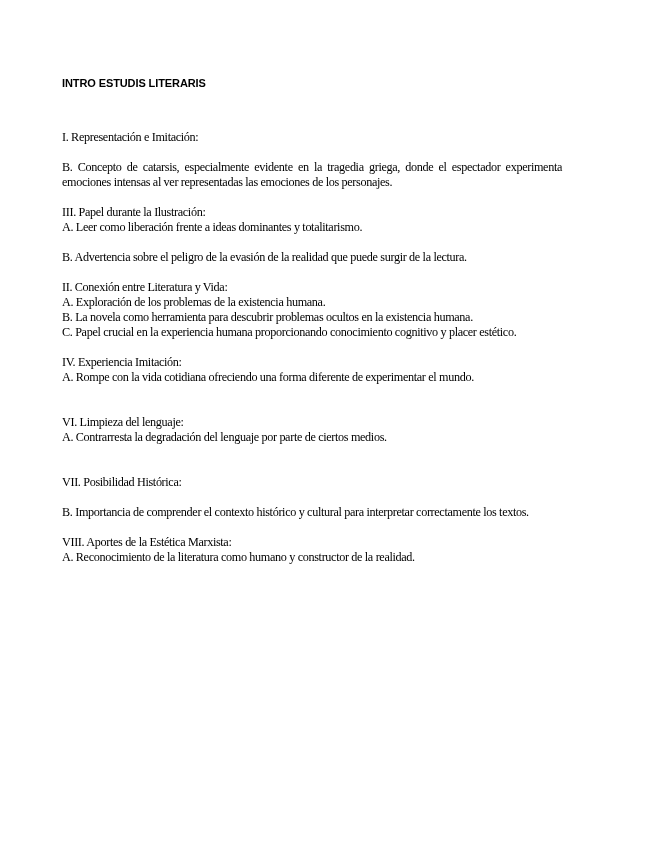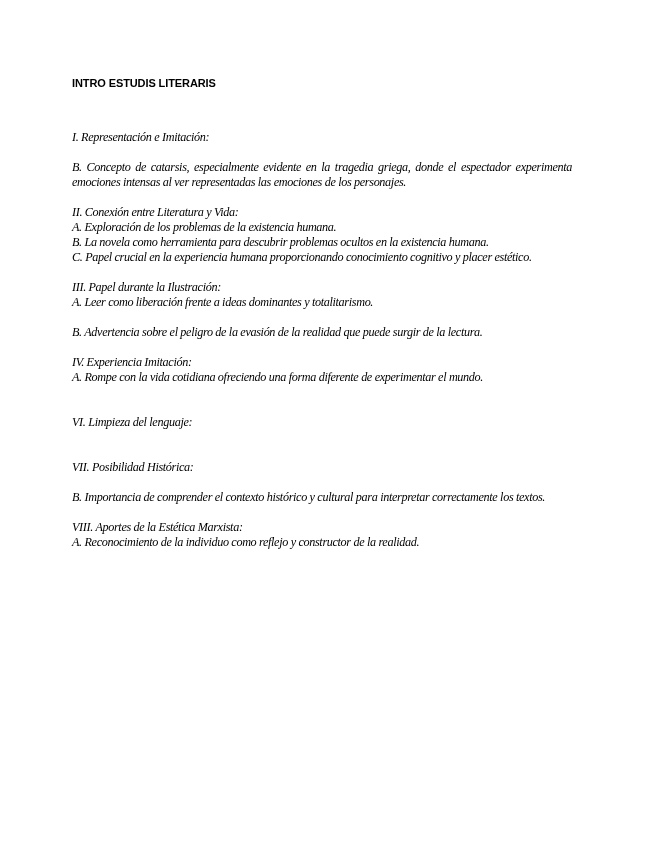--- a/index.html
+++ b/index.html
@@ -1,77 +1,77 @@
 <!DOCTYPE html>
 <html><head>
 <meta charset="utf-8">
 <style>
   html, body { margin: 0; padding: 0; background: #ffffff; }
   body { width: 655px; height: 848px; position: relative; overflow: hidden; }
-  .page { position: absolute; left: 72px; top: 76px; width: 500px; color: #000; }
+  .page { position: absolute; left: 62px; top: 76px; width: 500px; color: #000; }
   .title {
     font-family: "Liberation Sans", sans-serif;
     font-weight: bold; font-size: 11px; letter-spacing: -0.1px;
     height: 15px; line-height: 15px; margin: 0 0 39px 0;
   }
   .body {
     font-family: "Liberation Serif", serif;
     font-size: 12.2px; line-height: 15px; text-align: justify;
     letter-spacing: -0.35px;
-    font-style: italic;
   }
   .section { margin: 0 0 15px 0; }
   .line { margin: 0; }
   .gap { height: 15px; }
 </style>
 </head>
 <body>
 
 <div class="page">
   <div class="title">INTRO ESTUDIS LITERARIS</div>
 
   <div class="body">
 
     <div class="section">
       <p class="line">I. Representación e Imitación:</p>
       <div class="gap"></div>
       <p class="line">B. Concepto de catarsis, especialmente evidente en la tragedia griega, donde el espectador experimenta emociones intensas al ver representadas las emociones de los personajes.</p>
     </div>
 
     <div class="section">
+      <p class="line">III. Papel durante la Ilustración:</p>
+      <p class="line">A. Leer como liberación frente a ideas dominantes y totalitarismo.</p>
+      <div class="gap"></div>
+      <p class="line">B. Advertencia sobre el peligro de la evasión de la realidad que puede surgir de la lectura.</p>
+    </div>
+
+    <div class="section">
       <p class="line">II. Conexión entre Literatura y Vida:</p>
       <p class="line">A. Exploración de los problemas de la existencia humana.</p>
       <p class="line">B. La novela como herramienta para descubrir problemas ocultos en la existencia humana.</p>
       <p class="line">C. Papel crucial en la experiencia humana proporcionando conocimiento cognitivo y placer estético.</p>
-    </div>
-
-    <div class="section">
-      <p class="line">III. Papel durante la Ilustración:</p>
-      <p class="line">A. Leer como liberación frente a ideas dominantes y totalitarismo.</p>
-      <div class="gap"></div>
-      <p class="line">B. Advertencia sobre el peligro de la evasión de la realidad que puede surgir de la lectura.</p>
     </div>
 
     <div class="section">
       <p class="line">IV. Experiencia Imitación:</p>
       <p class="line">A. Rompe con la vida cotidiana ofreciendo una forma diferente de experimentar el mundo.</p>
       <div class="gap"></div>
     </div>
 
 
     <div class="section">
       <p class="line">VI. Limpieza del lenguaje:</p>
+      <p class="line">A. Contrarresta la degradación del lenguaje por parte de ciertos medios.</p>
       <div class="gap"></div>
     </div>
 
     <div class="section">
       <p class="line">VII. Posibilidad Histórica:</p>
       <div class="gap"></div>
       <p class="line">B. Importancia de comprender el contexto histórico y cultural para interpretar correctamente los textos.</p>
     </div>
 
     <div class="section">
       <p class="line">VIII. Aportes de la Estética Marxista:</p>
-      <p class="line">A. Reconocimiento de la individuo como reflejo y constructor de la realidad.</p>
+      <p class="line">A. Reconocimiento de la literatura como humano y constructor de la realidad.</p>
     </div>
 
   </div>
 </div>
 
 </body></html>

